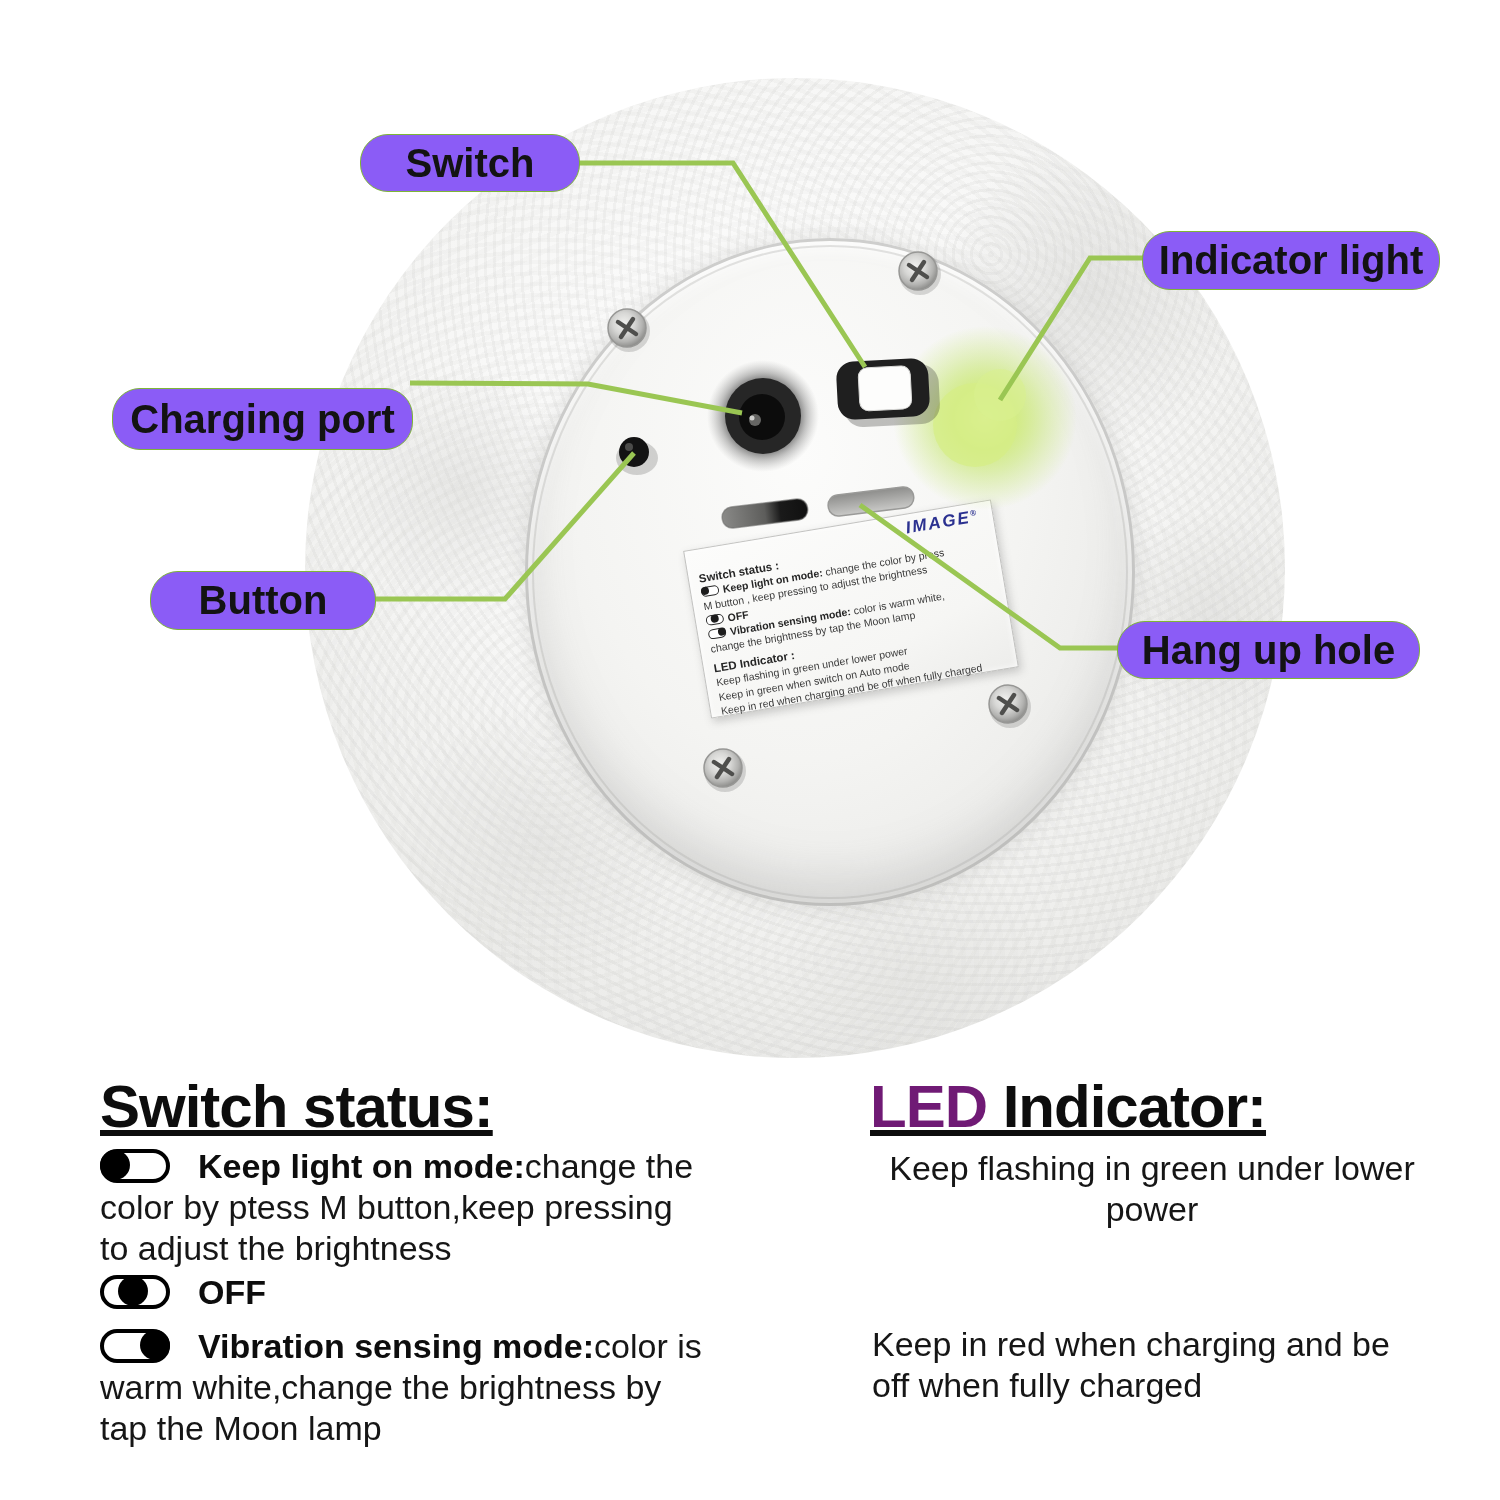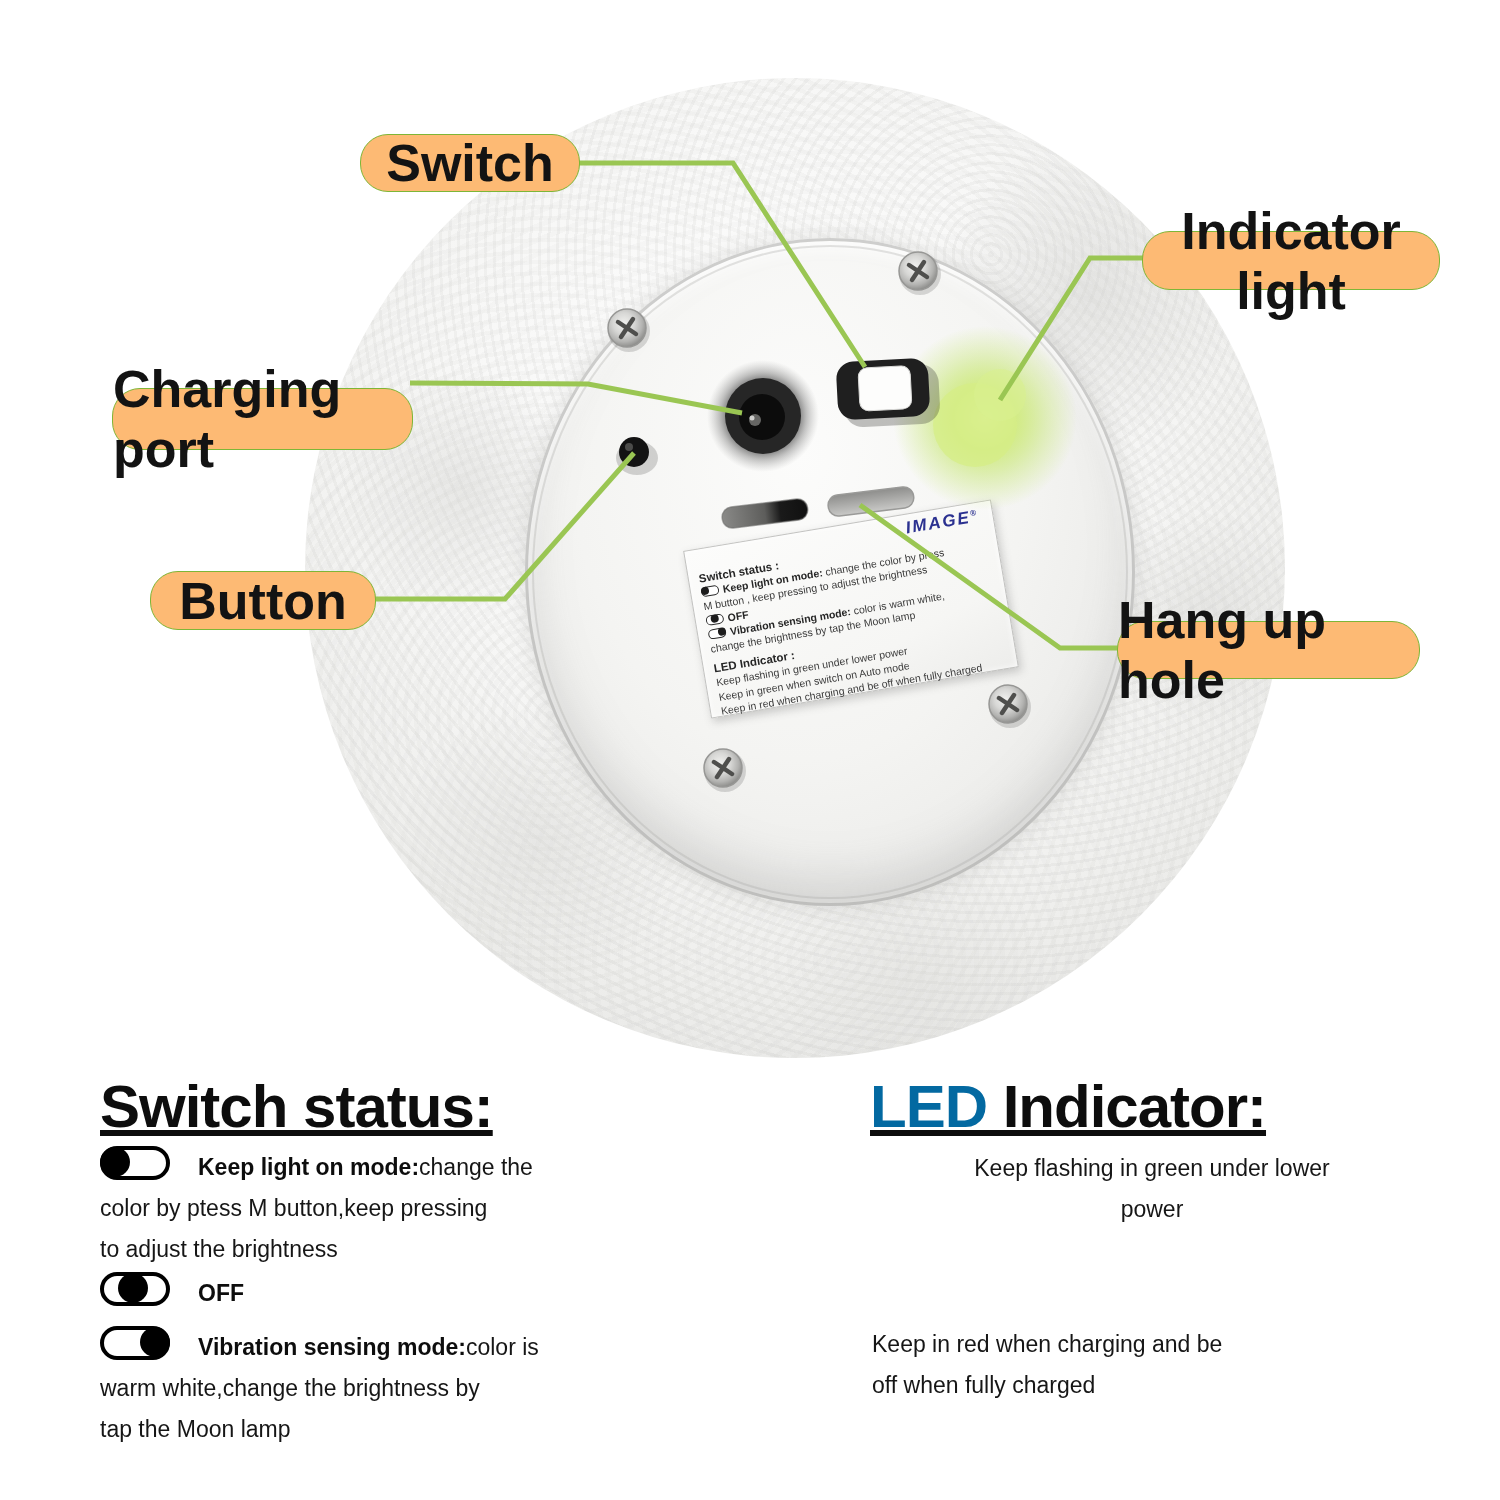--- a/index.html
+++ b/index.html
@@ -43,36 +43,36 @@
   .sticker .s-head{font-weight:bold;font-size:11.5px;color:#262626;margin-top:14px;}
   .sticker .s-head.first{margin-top:16px;}
   .sticker .s-head.led{margin-top:6px;}
   .sticker b{color:#262626;}
   .mini-toggle{display:inline-block;position:relative;width:16px;height:8px;border:1px solid #2a2a2a;
         border-radius:5px;background:#fff;vertical-align:-1px;margin-right:4px;}
   .mini-toggle::after{content:'';position:absolute;top:-1px;width:8px;height:8px;border-radius:50%;background:#1c1c1c;}
   .mt-left::after{left:-1px;} .mt-mid::after{left:4px;} .mt-right::after{right:-1px;}
 
   
-  .callout{position:absolute;background:#fdba74;border:1px solid #7eb636;border-radius:28px;
+  .callout{position:absolute;background:#8b5cf6;border:1px solid #7eb636;border-radius:28px;
         display:flex;align-items:center;justify-content:center;
-        font-weight:bold;font-size:52px;color:#131313;letter-spacing:0;}
+        font-weight:bold;font-size:40px;color:#131313;letter-spacing:0;}
   .co-switch  {left:360px;top:134px;width:218px;height:56px;}
   .co-indic   {left:1142px;top:231px;width:296px;height:57px;text-align:center;}
   .co-charge  {left:112px;top:348px;width:299px;height:60px;margin-top:40px;}
   .co-button  {left:150px;top:571px;width:224px;height:57px;}
   .co-hang    {left:1117px;top:621px;width:301px;height:56px;}
 
   
   svg.overlay{position:absolute;left:0;top:0;}
 
   
   .sec-head{position:absolute;font-weight:bold;font-size:60px;letter-spacing:-1px;color:#0d0d0d;text-decoration:underline;}
-  .sec-head .green{color:#0369a1;}
-  .body-block{position:absolute;font-size:23px;line-height:41px;color:#161616;}
+  .sec-head .green{color:#701a75;}
+  .body-block{position:absolute;font-size:34px;line-height:41px;color:#161616;}
   .body-block b{font-weight:bold;color:#0d0d0d;}
   .toggle{display:inline-block;position:relative;width:62px;height:26px;border:4px solid #000;
         border-radius:17px;background:#fff;vertical-align:-5px;margin-right:28px;}
   .toggle::after{content:'';position:absolute;top:-3px;width:30px;height:30px;border-radius:50%;background:#000;}
   .t-left::after{left:-4px;} .t-mid::after{left:14px;} .t-right::after{right:-4px;}
 </style>
 </head>
 <body>
 
 <div class="scene">

